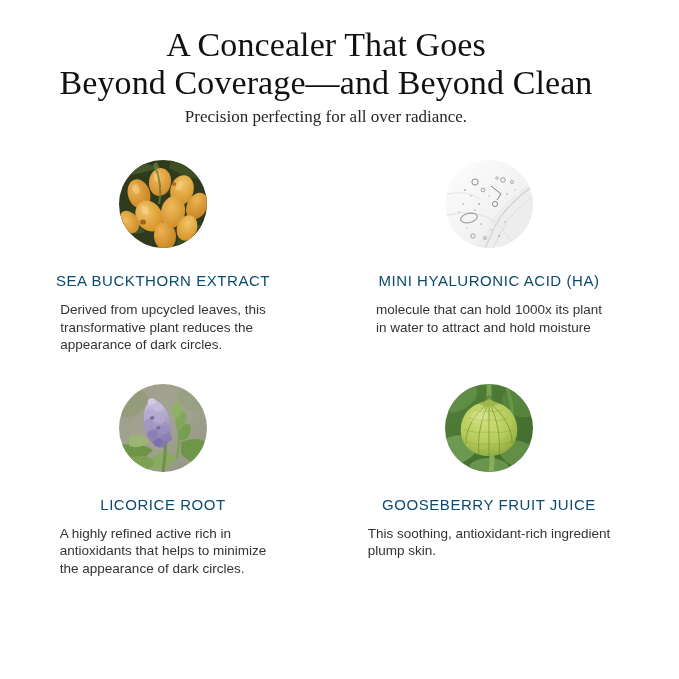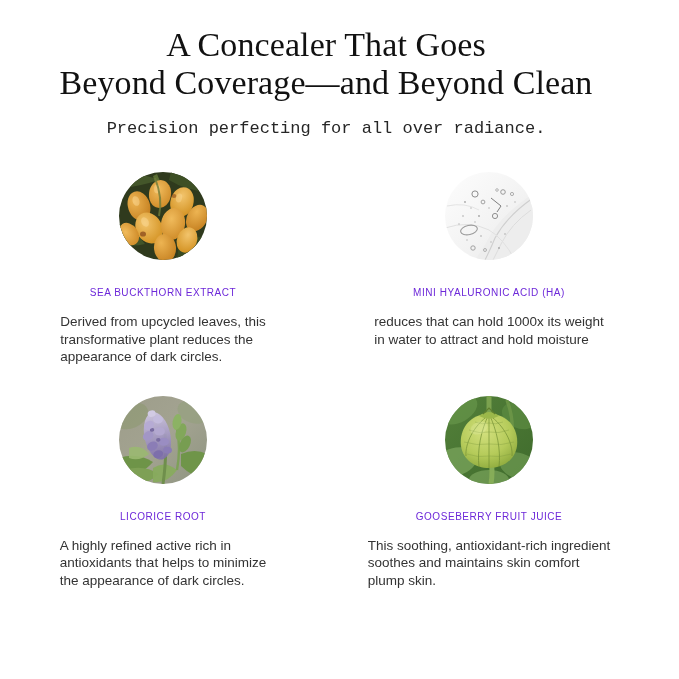--- a/index.html
+++ b/index.html
@@ -34,22 +34,22 @@
     font-family: "Liberation Serif", "DejaVu Serif", serif;
     font-weight: 400;
     font-size: 34px;
     line-height: 38px;
     letter-spacing: 0.1px;
     color: #111111;
   }
   .headline .line { display: block; white-space: nowrap; }
 
   .subtitle {
-    margin-top: 16px;
-    font-family: Liberation Mono, monospace;
+    margin-top: 4px;
+    font-family: Liberation Serif, serif;
     font-size: 17px;
     line-height: 22px;
     font-weight: 400;
     color: #262626;
   }
 
   
   .grid {
     margin-top: 32px;
     display: grid;
@@ -70,25 +70,25 @@
     height: 88px;
     border-radius: 50%;
     overflow: hidden;
     position: relative;
     flex: none;
   }
   .thumb svg { display: block; width: 88px; height: 88px; }
 
   .ing-name {
     margin-top: 24px;
-    font-size: 10px;
+    font-size: 15px;
     line-height: 18px;
     letter-spacing: 0.55px;
     font-weight: 400;
-    color: #6d28d9;
+    color: #0c4a6e;
     text-align: center;
     white-space: nowrap;
   }
 
   .ing-desc {
     margin-top: 11px;
     font-size: 13.5px;
     line-height: 17.5px;
     color: #333333;
     text-align: left;
@@ -204,21 +204,21 @@
           <circle cx="36" cy="64" r=".8" fill="#a7a7a7"></circle>
             <circle cx="46" cy="70" r=".7" fill="#b1b1b1"></circle>
           <circle cx="54" cy="76" r=".9" fill="#a4a4a4"></circle>
             <circle cx="22" cy="68" r=".7" fill="#b2b2b2"></circle>
           <circle cx="14" cy="52" r=".7" fill="#b0b0b0"></circle>
             <circle cx="60" cy="62" r=".8" fill="#a9a9a9"></circle>
         </svg>
       </div>
       <div class="ing-name">MINI HYALURONIC ACID (HA)</div>
       <div class="ing-desc">
-        <span class="line">reduces that can hold 1000x its weight</span>
+        <span class="line">molecule that can hold 1000x its plant</span>
         <span class="line">in water to attract and hold moisture</span>
       </div>
     </div>
 
     <div class="cell">
       <div class="thumb">
         <svg viewBox="0 0 88 88" xmlns="http://www.w3.org/2000/svg" aria-hidden="true">
           <defs>
             <linearGradient id="lbg" x1="0" y1="0" x2="1" y2="1">
               <stop offset="0%" stop-color="#9d9d8a"></stop>
@@ -318,19 +318,18 @@
 
           <path d="M34 20 Q44 12 54 20 Q44 25 34 20 Z" fill="#9bb84a"></path>
           <path d="M38 18 L44 12 L50 18" stroke="#5f7f2e" stroke-width="1.2" fill="none"></path>
 
           <ellipse cx="34" cy="32" rx="9" ry="6" transform="rotate(-24 34 32)" fill="#e6f0a8" opacity=".3"></ellipse>
         </svg>
       </div>
       <div class="ing-name">GOOSEBERRY FRUIT JUICE</div>
       <div class="ing-desc">
         <span class="line">This soothing, antioxidant-rich ingredient</span>
-        <span class="line">soothes and maintains skin comfort</span>
         <span class="line">plump skin.</span>
       </div>
     </div>
 
   </div>
 </div>
 
 </body></html>

